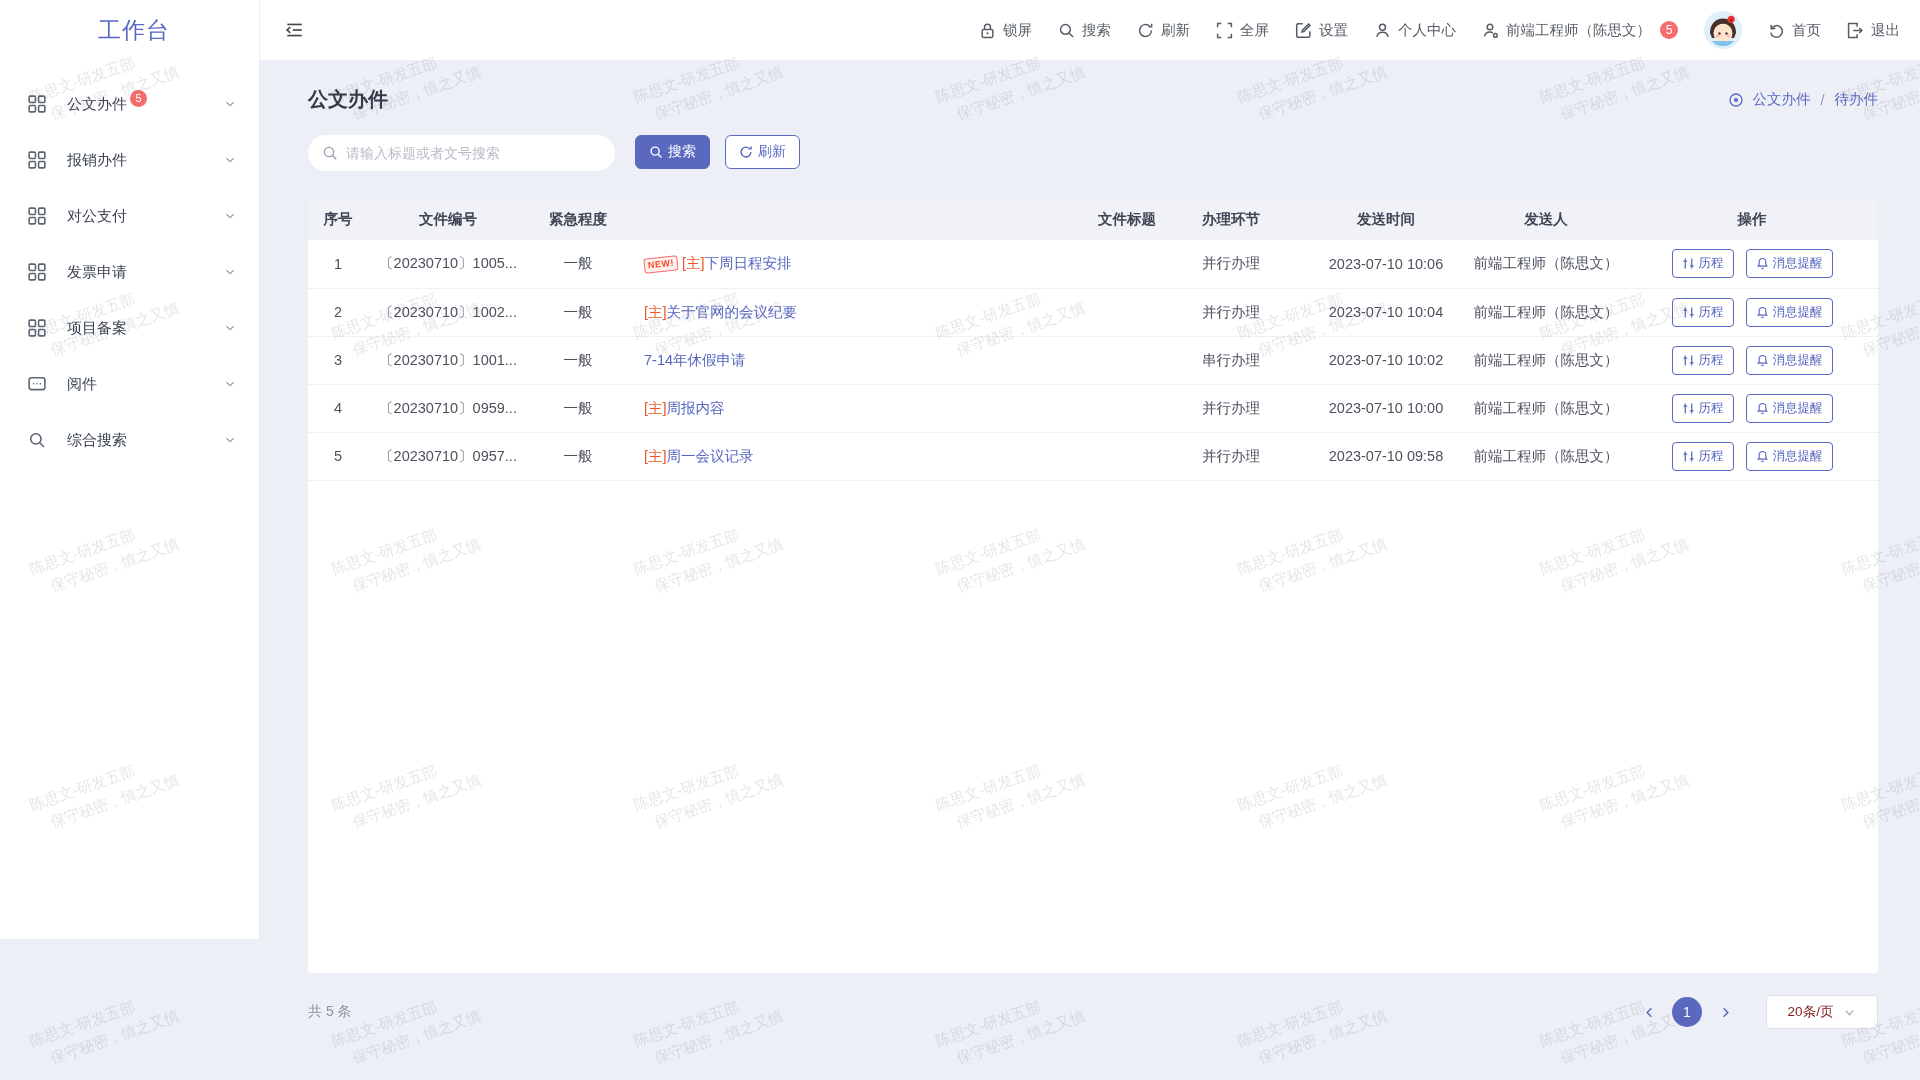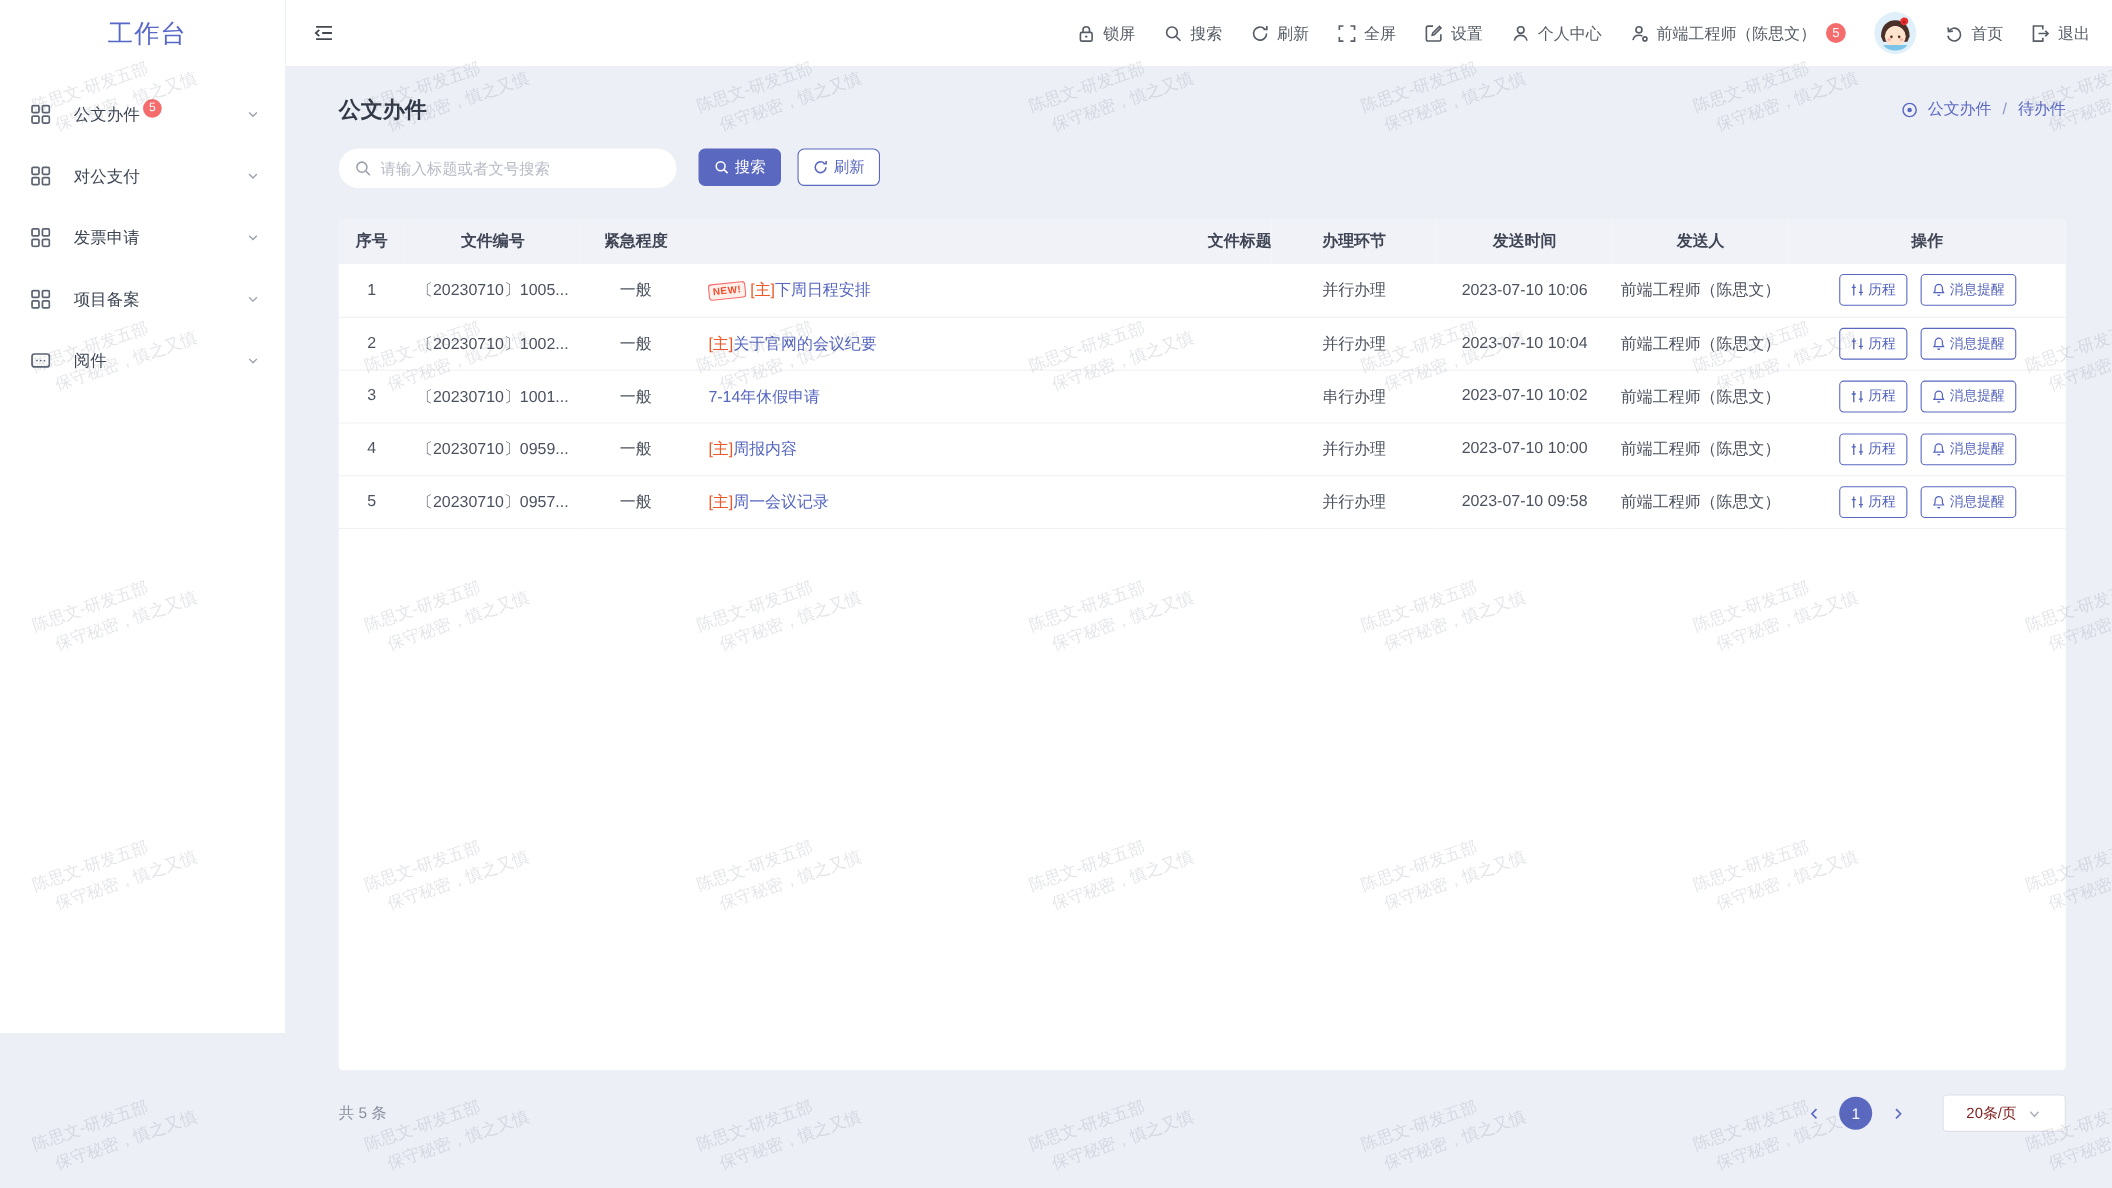--- a/index.html
+++ b/index.html
@@ -132,64 +132,80 @@
           </span>
         <span class="lbl">公文办件</span>
         <span class="nav-badge">5</span>
         <span class="chev">
             <svg viewBox="0 0 16 16" fill="none" stroke="currentColor" stroke-width="1.4">
               <polyline points="4 6 8 10 12 6"></polyline>
             </svg>
           </span>
       </div>
 
-
       <div class="nav-item">
         <span class="mi">
             <svg viewBox="0 0 16 16" fill="none" stroke="currentColor" stroke-width="1.4">
               <rect x="1" y="1" width="5.6" height="5.6" rx="1"></rect>
               <rect x="9.4" y="1" width="5.6" height="5.6" rx="1"></rect>
               <rect x="1" y="9.4" width="5.6" height="5.6" rx="1"></rect>
               <rect x="9.4" y="9.4" width="5.6" height="5.6" rx="1"></rect>
             </svg>
           </span>
-        <span class="lbl">对公支付</span>
+        <span class="lbl">报销办件</span>
         <span class="chev">
             <svg viewBox="0 0 16 16" fill="none" stroke="currentColor" stroke-width="1.4">
               <polyline points="4 6 8 10 12 6"></polyline>
             </svg>
           </span>
       </div>
 
       <div class="nav-item">
         <span class="mi">
             <svg viewBox="0 0 16 16" fill="none" stroke="currentColor" stroke-width="1.4">
               <rect x="1" y="1" width="5.6" height="5.6" rx="1"></rect>
               <rect x="9.4" y="1" width="5.6" height="5.6" rx="1"></rect>
               <rect x="1" y="9.4" width="5.6" height="5.6" rx="1"></rect>
               <rect x="9.4" y="9.4" width="5.6" height="5.6" rx="1"></rect>
             </svg>
           </span>
-        <span class="lbl">发票申请</span>
+        <span class="lbl">对公支付</span>
         <span class="chev">
             <svg viewBox="0 0 16 16" fill="none" stroke="currentColor" stroke-width="1.4">
               <polyline points="4 6 8 10 12 6"></polyline>
             </svg>
           </span>
       </div>
 
       <div class="nav-item">
         <span class="mi">
             <svg viewBox="0 0 16 16" fill="none" stroke="currentColor" stroke-width="1.4">
               <rect x="1" y="1" width="5.6" height="5.6" rx="1"></rect>
               <rect x="9.4" y="1" width="5.6" height="5.6" rx="1"></rect>
               <rect x="1" y="9.4" width="5.6" height="5.6" rx="1"></rect>
               <rect x="9.4" y="9.4" width="5.6" height="5.6" rx="1"></rect>
             </svg>
           </span>
+        <span class="lbl">发票申请</span>
+        <span class="chev">
+            <svg viewBox="0 0 16 16" fill="none" stroke="currentColor" stroke-width="1.4">
+              <polyline points="4 6 8 10 12 6"></polyline>
+            </svg>
+          </span>
+      </div>
+
+      <div class="nav-item">
+        <span class="mi">
+            <svg viewBox="0 0 16 16" fill="none" stroke="currentColor" stroke-width="1.4">
+              <rect x="1" y="1" width="5.6" height="5.6" rx="1"></rect>
+              <rect x="9.4" y="1" width="5.6" height="5.6" rx="1"></rect>
+              <rect x="1" y="9.4" width="5.6" height="5.6" rx="1"></rect>
+              <rect x="9.4" y="9.4" width="5.6" height="5.6" rx="1"></rect>
+            </svg>
+          </span>
         <span class="lbl">项目备案</span>
         <span class="chev">
             <svg viewBox="0 0 16 16" fill="none" stroke="currentColor" stroke-width="1.4">
               <polyline points="4 6 8 10 12 6"></polyline>
             </svg>
           </span>
       </div>
 
 
       <div class="nav-item">
@@ -203,20 +219,34 @@
           </span>
         <span class="lbl">阅件</span>
         <span class="chev">
             <svg viewBox="0 0 16 16" fill="none" stroke="currentColor" stroke-width="1.4">
               <polyline points="4 6 8 10 12 6"></polyline>
             </svg>
           </span>
       </div>
 
 
+      <div class="nav-item">
+        <span class="mi">
+            <svg viewBox="0 0 16 16" fill="none" stroke="currentColor" stroke-width="1.4">
+              <circle cx="7" cy="7" r="4.6"></circle>
+              <line x1="10.5" y1="10.5" x2="14.2" y2="14.2"></line>
+            </svg>
+          </span>
+        <span class="lbl">综合搜索</span>
+        <span class="chev">
+            <svg viewBox="0 0 16 16" fill="none" stroke="currentColor" stroke-width="1.4">
+              <polyline points="4 6 8 10 12 6"></polyline>
+            </svg>
+          </span>
+      </div>
 
     </nav>
   </aside>
 
   <div class="right-col">
 
     <header class="topbar">
       <span class="collapse-btn">
           <svg viewBox="0 0 18 18" fill="none" stroke="currentColor" stroke-width="1.5">
             <line x1="3" y1="4" x2="16" y2="4"></line>

